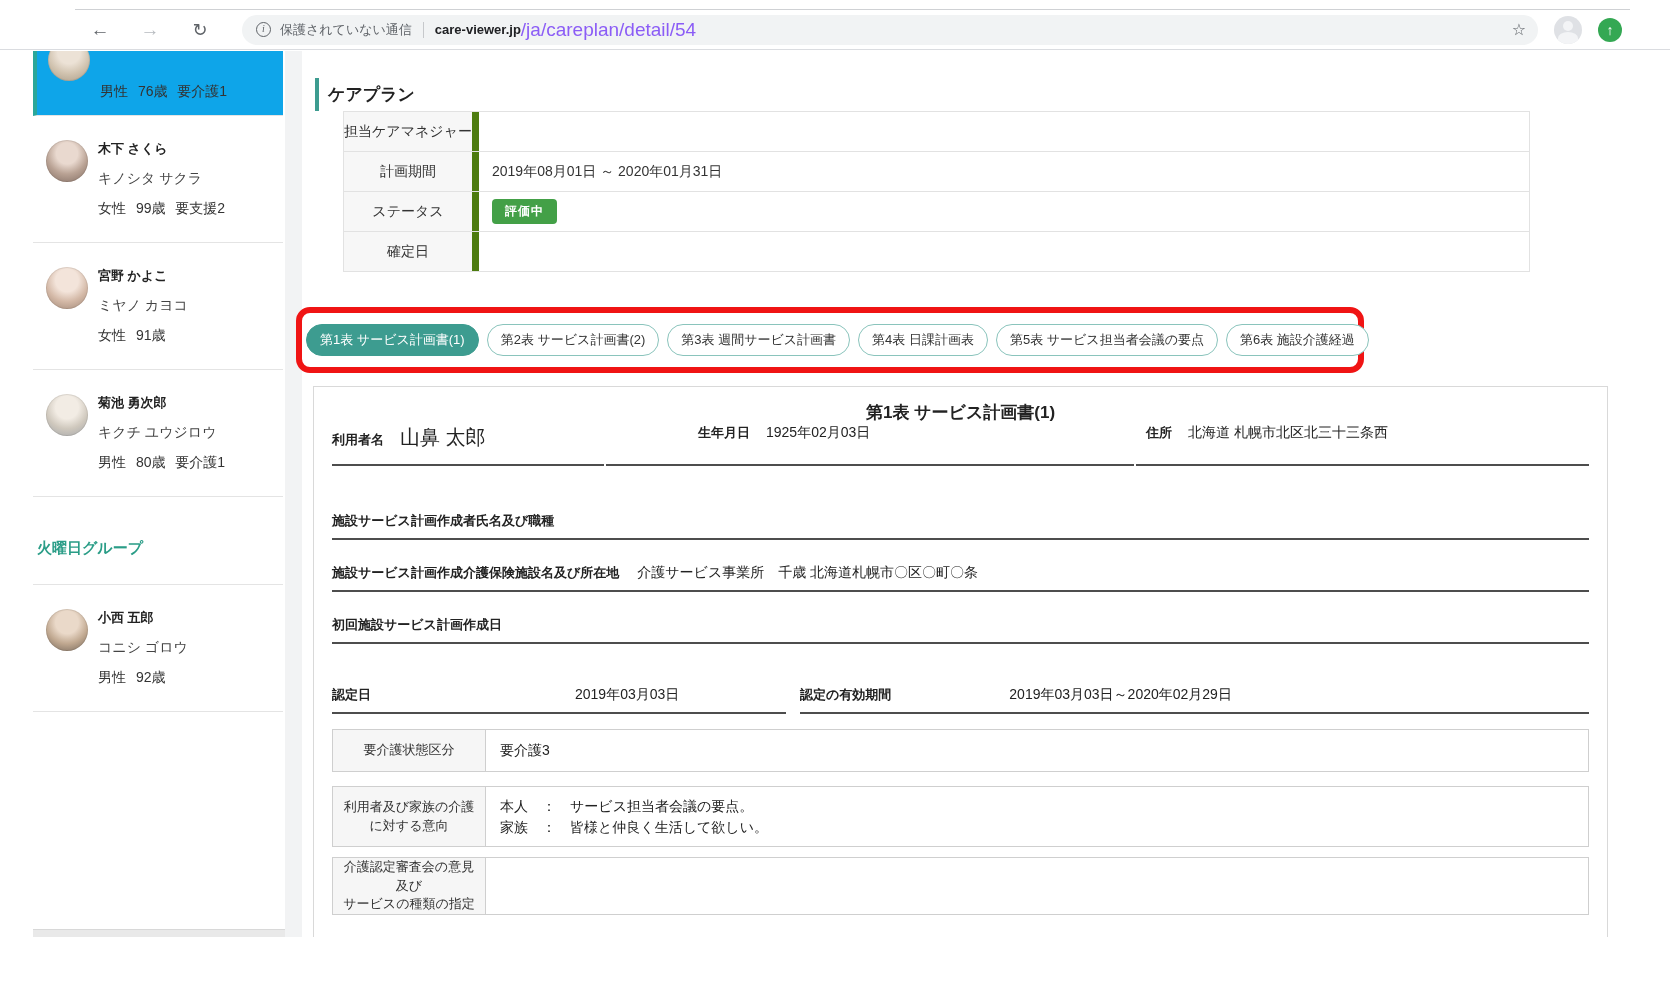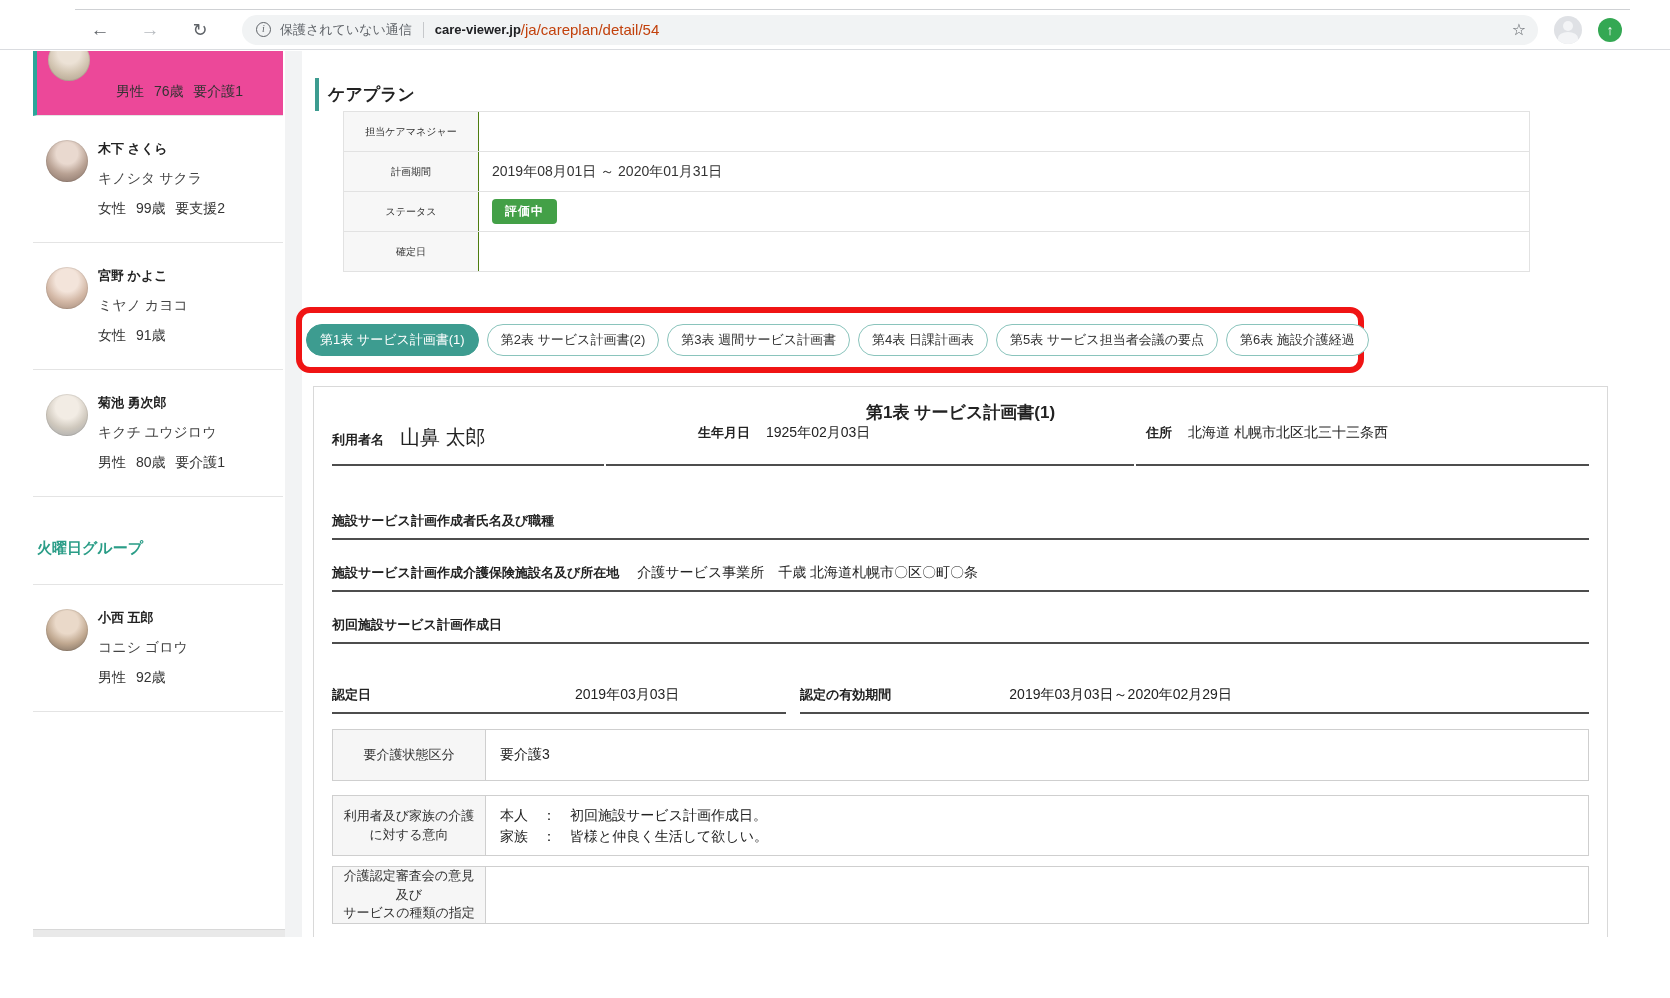--- a/index.html
+++ b/index.html
@@ -19,33 +19,33 @@
   .nav-ic.fwd    { margin-left:26px; color:#b6babf; }
   .nav-ic.reload { margin-left:26px; font-size:18px; }
   .urlbar { flex:1 1 auto; margin-left:30px; height:30px; background:#f1f3f4; border-radius:15px;
             display:flex; align-items:center; padding:0 12px 0 14px; min-width:0; }
   .info-ic { width:15px; height:15px; border:1.5px solid #5f6368; border-radius:50%;
              color:#5f6368; font-size:10px; line-height:12px; text-align:center;
              font-family:"Liberation Serif","DejaVu Serif",serif; font-style:italic; flex:0 0 auto; }
   .sec-label { color:#5f6368; font-size:13px; margin-left:9px; white-space:nowrap; }
   .url-divider { width:1px; height:16px; background:#c6c8cb; margin:0 11px; }
   .url-text { font-size:13px; color:#202124; font-weight:bold; white-space:nowrap; }
-  .url-path { font-size:15px; color:#c2410c; font-weight:normal; }
+  .url-path { font-size:19px; color:#8b5cf6; font-weight:normal; }
   .star { margin-left:auto; font-size:16px; color:#5f6368; }
   .profile-ic { width:28px; height:28px; border-radius:50%; background:#dfe1e5; margin-left:16px; position:relative; overflow:hidden; flex:0 0 auto;}
   .profile-ic::before { content:""; position:absolute; left:9px; top:5px; width:10px; height:10px; border-radius:50%; background:#f3f4f6; }
   .profile-ic::after  { content:""; position:absolute; left:4px; top:16px; width:20px; height:12px; border-radius:50% 50% 0 0; background:#f3f4f6; }
   .ext-ic { width:24px; height:24px; border-radius:50%; background:#34a853; color:#fff; font-size:14px;
             font-weight:bold; line-height:24px; text-align:center; margin:0 48px 0 16px; flex:0 0 auto; }
   
   .viewport { position:absolute; top:51px; left:0; right:0; height:886px; overflow:hidden; background:#fff; }
   
   .sidebar { position:absolute; left:33px; top:0; width:250px; height:100%; background:#fff; }
   .p-item { display:flex; gap:10px; padding:24px 8px 24px 13px; border-bottom:1px solid #e4e4e4; cursor:pointer; position:relative; }
-  .p-item.selected { background:#ec4899; border-left:4px solid #2aa79a; padding-left:27px;align-items:center; }
+  .p-item.selected { background:#0ea5e9; border-left:4px solid #2aa79a; padding-left:11px;align-items:center; }
   .p-item.first { height:65px; padding-top:0; padding-bottom:0; overflow:visible; }
   .p-item.first .avatar { position:absolute; top:-12px; left:11px; }
   .p-item.first .p-info { margin-left:52px; align-self:flex-end; padding-bottom:14px; }
   .avatar { width:42px; height:42px; border-radius:50%; flex:0 0 auto;
             background:radial-gradient(circle at 50% 32%, #ece2d6 0 32%, #cfc1ad 62%, #a79a87 100%);
             box-shadow:inset 0 0 0 1px rgba(0,0,0,.08); }
   .av-t2 { background:radial-gradient(circle at 50% 32%, #e9d9cf 0 30%, #b9a294 58%, #7e6a60 100%); }
   .av-t3 { background:radial-gradient(circle at 50% 32%, #f3e4da 0 32%, #d3b8a6 60%, #9b8373 100%); }
   .av-t4 { background:radial-gradient(circle at 50% 32%, #f2ece4 0 32%, #cfc8bd 60%, #9fa3a8 100%); }
   .av-t5 { background:radial-gradient(circle at 50% 32%, #ead9c9 0 32%, #c0a890 60%, #6f6257 100%); }
@@ -57,22 +57,22 @@
   .group-head { padding:42px 0 26px 4px; border-bottom:1px solid #e4e4e4; }
   .group-title { color:#2a9d87; font-size:15px; font-weight:bold; }
   .sb-hscroll { position:absolute; left:33px; bottom:0; width:252px; height:8px; background:#e9e9e9; border-top:1px solid #d8d8d8; }
   .gutter { position:absolute; left:285px; top:0; bottom:0; width:17px; background:#f2f3f4; }
   
   .main { position:absolute; left:310px; top:0; width:1330px; height:100%; }
   .page-title { position:absolute; top:27px; left:5px; margin:0; border-left:4px solid #3d9c90;
                 padding:5px 0 5px 9px; font-size:17px; font-weight:bold; color:#222; }
   .meta { position:absolute; top:60px; left:33px; width:1187px; border:1px solid #e2e2e2; border-bottom:none; }
   .meta-row { display:flex; height:40px; border-bottom:1px solid #e2e2e2; }
-  .meta-label { flex:0 0 135px; background:#f7f7f7; border-right:1px solid #4d7c0f;
-                display:flex; align-items:center; justify-content:center; font-size:10px; color:#333; }
+  .meta-label { flex:0 0 135px; background:#f7f7f7; border-right:7px solid #4d7c0f;
+                display:flex; align-items:center; justify-content:center; font-size:14px; color:#333; }
   .meta-value { flex:1; display:flex; align-items:center; padding-left:13px; font-size:14px; color:#333; }
   .badge { display:inline-block; background:#43a047; color:#fff; font-size:12px; font-weight:bold;
            padding:4px 13px; border-radius:4px; letter-spacing:1px; }
   
   .red-box { position:absolute; top:256px; left:-14px; width:1068px; height:66px;
              border:6px solid #f01414; border-radius:14px; display:flex; align-items:center; }
   .tabs { display:flex; gap:8px; padding-left:4px; white-space:nowrap; }
   .tab { font-size:13px; padding:6px 13px; border-radius:16px; border:1px solid #8ac4bc;
          background:#fff; color:#333; cursor:pointer; font-family:inherit; }
   .tab.active { background:#3d9c90; border-color:#3d9c90; color:#fff; }
@@ -92,21 +92,21 @@
   .m46 { margin-top:46px; } .m24 { margin-top:24px; } .m42 { margin-top:42px; }
   .two-col { display:flex; gap:14px; }
   .col-a { flex:0 0 454px; } .col-b { flex:1 1 auto; }
   .ind186 { margin-left:186px; } .ind100 { margin-left:100px; }
   
   .dt { display:flex; border:1px solid #cfcfcf; margin-top:15px; }
   .dt-label { flex:0 0 153px; background:#f6f6f6; border-right:1px solid #cfcfcf;
               display:flex; flex-direction:column; align-items:center; justify-content:center;
               font-size:13px; color:#333; text-align:center; line-height:1.45; padding:4px 6px; }
   .dt-value { flex:1; padding:8px 14px; font-size:14px; color:#222; display:flex; flex-direction:column; justify-content:center; }
-  .dt-a { height:52px; } .dt-b { height:61px; margin-top:14px; } .dt-c { height:58px; margin-top:10px;gap:28px; }
+  .dt-a { height:43px; } .dt-b { height:61px; margin-top:14px; } .dt-c { height:58px; margin-top:10px;gap:28px; }
   .iv-line { line-height:1.45; white-space:pre; }
 </style>
 </head>
 <body>
 
 <div>
   <div class="win-top"></div>
 
   <div class="toolbar">
     <span class="nav-ic back">←</span>
@@ -252,21 +252,21 @@
         </div>
 
         <div class="dt dt-a">
           <div class="dt-label">要介護状態区分</div>
           <div class="dt-value">要介護3</div>
         </div>
 
         <div class="dt dt-b">
           <div class="dt-label">利用者及び家族の介護に対する意向</div>
           <div class="dt-value">
-            <div class="iv-line">本人　：　初回施設サービス計画作成日。</div>
+            <div class="iv-line">本人　：　サービス担当者会議の要点。</div>
             <div class="iv-line">家族　：　皆様と仲良く生活して欲しい。</div>
           </div>
         </div>
 
         <div class="dt dt-c">
           <div class="dt-label">
             <span>介護認定審査会の意見及び</span>
             <span>サービスの種類の指定</span>
           </div>
           <div class="dt-value"></div>

